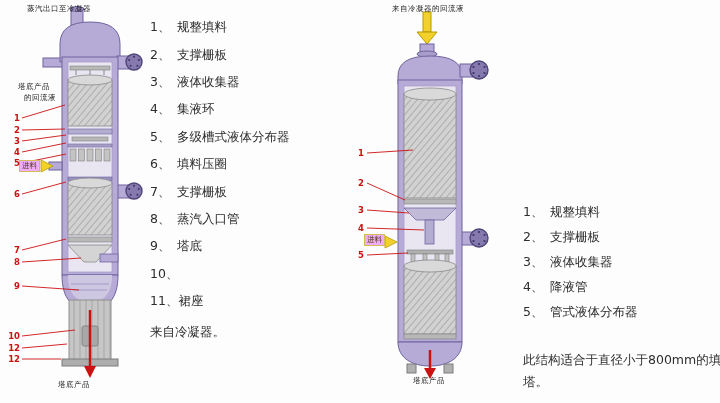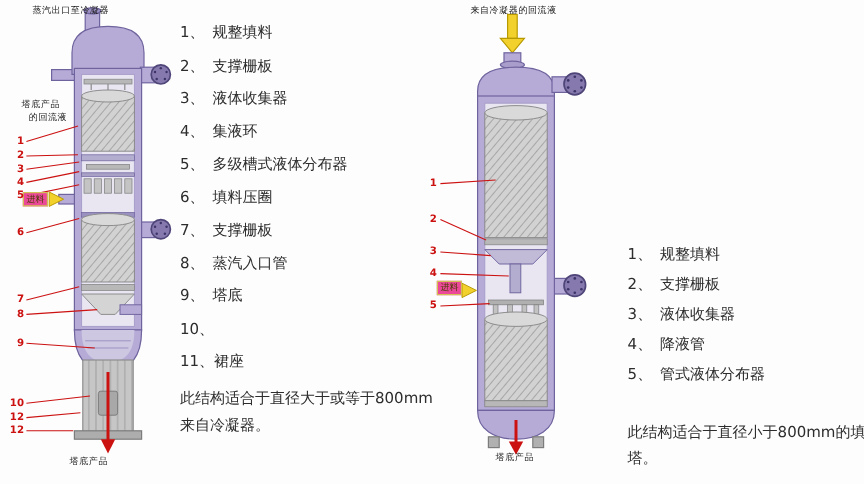--- a/index.html
+++ b/index.html
@@ -3,21 +3,21 @@
 <meta charset="utf-8">
 <style>
   *{margin:0;padding:0;box-sizing:border-box}
   html,body{width:720px;height:403px}
   body{font-family:"DejaVu Sans","Liberation Sans",sans-serif;background:#fdfdfd;position:relative;overflow:hidden}
   .page{position:absolute;inset:0;background:#fdfdfd}
   .tower-svg{position:absolute}
   .fig-label{position:absolute;font-size:7.5px;color:#1c1c1c;white-space:nowrap;letter-spacing:.5px;line-height:10px}
   .callout{position:absolute;font-size:8.5px;font-weight:bold;color:#cc1111;width:16px;text-align:right;line-height:10px}
   .callout.r{width:12px}
-  .chip{position:absolute;font-size:7.5px;color:#4a3c00;background:#ec4899;border:1px solid #d3bd55;padding:0 2px;line-height:10px;white-space:nowrap}
+  .chip{position:absolute;font-size:7.5px;color:#4a3c00;background:#f0abfc;border:1px solid #d3bd55;padding:0 2px;line-height:10px;white-space:nowrap}
   .legend{position:absolute;color:#2d2d2d}
   .lrow{height:27.4px;display:flex;align-items:center;font-size:12.5px;white-space:nowrap}
   .lrow .lnum{min-width:27px}
   .legend.right .lrow{height:25px}
   .lnote{font-size:12.5px;line-height:22px;margin-top:6px;white-space:nowrap}
   .legend.right .lnote{margin-top:24px}
 </style>
 </head>
 <body>
 
@@ -283,21 +283,20 @@
         <span class="ltext">塔底</span>
       </div>
     <div class="lrow">
         <span class="lnum">10、</span>
       </div>
     <div class="lrow">
         <span class="lnum">11、</span>
         <span class="ltext">裙座</span>
       </div>
     <div class="lnote">
-      <div>此结构适合于直径大于或等于800mm</div>
       <div>来自冷凝器。</div>
     </div>
   </div>
 
   <div class="legend right" style="left:523px;top:200px;width:195px">
     <div class="lrow">
         <span class="lnum">1、</span>
         <span class="ltext">规整填料</span>
       </div>
     <div class="lrow">

